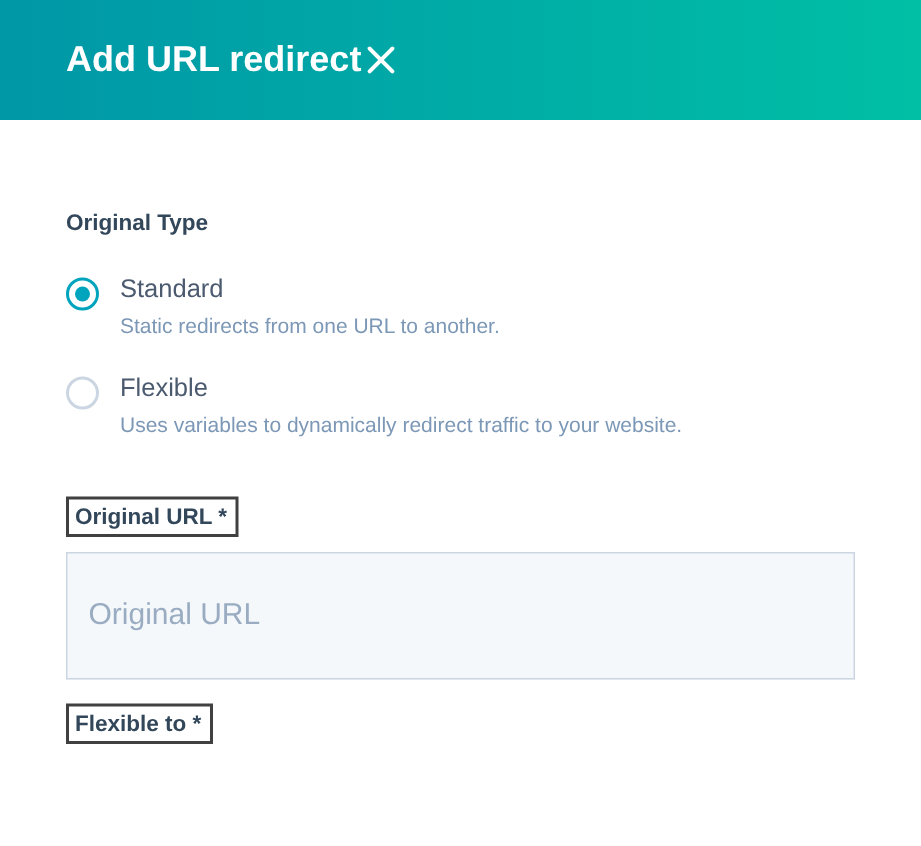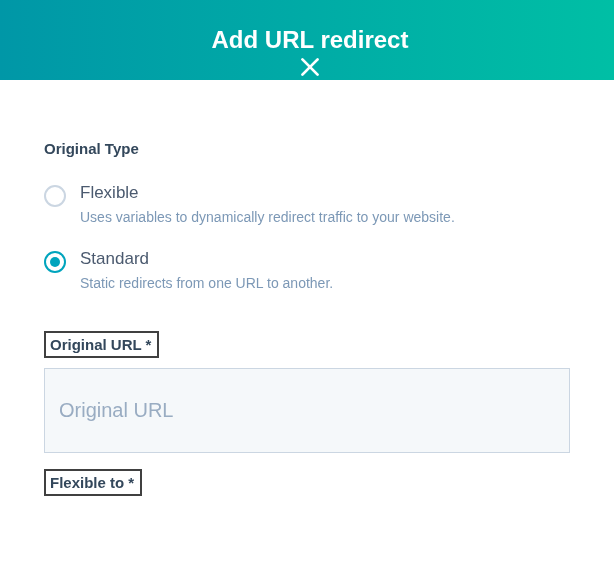--- a/index.html
+++ b/index.html
@@ -8,24 +8,23 @@
       height: 564px;
       font-family: -apple-system, BlinkMacSystemFont, "Segoe UI", Helvetica, Arial, sans-serif;
       background: #fff;
       overflow: hidden;
     }
     .header {
       background: linear-gradient(90deg, #0097a7 0%, #00bfa5 100%);
       height: 80px;
       display: flex;
       align-items: center;
-      justify-content: flex-end;
+      justify-content: flex-start;
       padding: 0 38px 0 44px;
       color: #fff;
-      flex-direction: column;
     }
     .header-title {
       font-size: 24px;
       font-weight: 700;
     }
     .close-icon {
       width: 26px;
       height: 26px;
       cursor: pointer;
     }
@@ -110,34 +109,34 @@
     <line x1="5" y1="5" x2="19" y2="19"></line>
     <line x1="19" y1="5" x2="5" y2="19"></line>
   </svg>
 </div>
 
 <div class="content">
 
   <div class="section-label">Original Type</div>
 
   <div class="radio-option">
-    <div class="radio-circle"></div>
-    <div class="radio-text">
-      <div class="radio-title">Flexible</div>
-      <div class="radio-desc">Uses variables to dynamically redirect traffic to your website.</div>
-    </div>
-  </div>
-
-  <div class="radio-option">
     <div class="radio-circle selected">
       <div class="radio-dot"></div>
     </div>
     <div class="radio-text">
       <div class="radio-title">Standard</div>
       <div class="radio-desc">Static redirects from one URL to another.</div>
+    </div>
+  </div>
+
+  <div class="radio-option">
+    <div class="radio-circle"></div>
+    <div class="radio-text">
+      <div class="radio-title">Flexible</div>
+      <div class="radio-desc">Uses variables to dynamically redirect traffic to your website.</div>
     </div>
   </div>
 
   <div>
     <span class="field-label">Original URL *</span>
   </div>
   <input type="text" class="input-field" placeholder="Original URL" style="">
 
   <div>
     <span class="field-label">Flexible to *</span>

